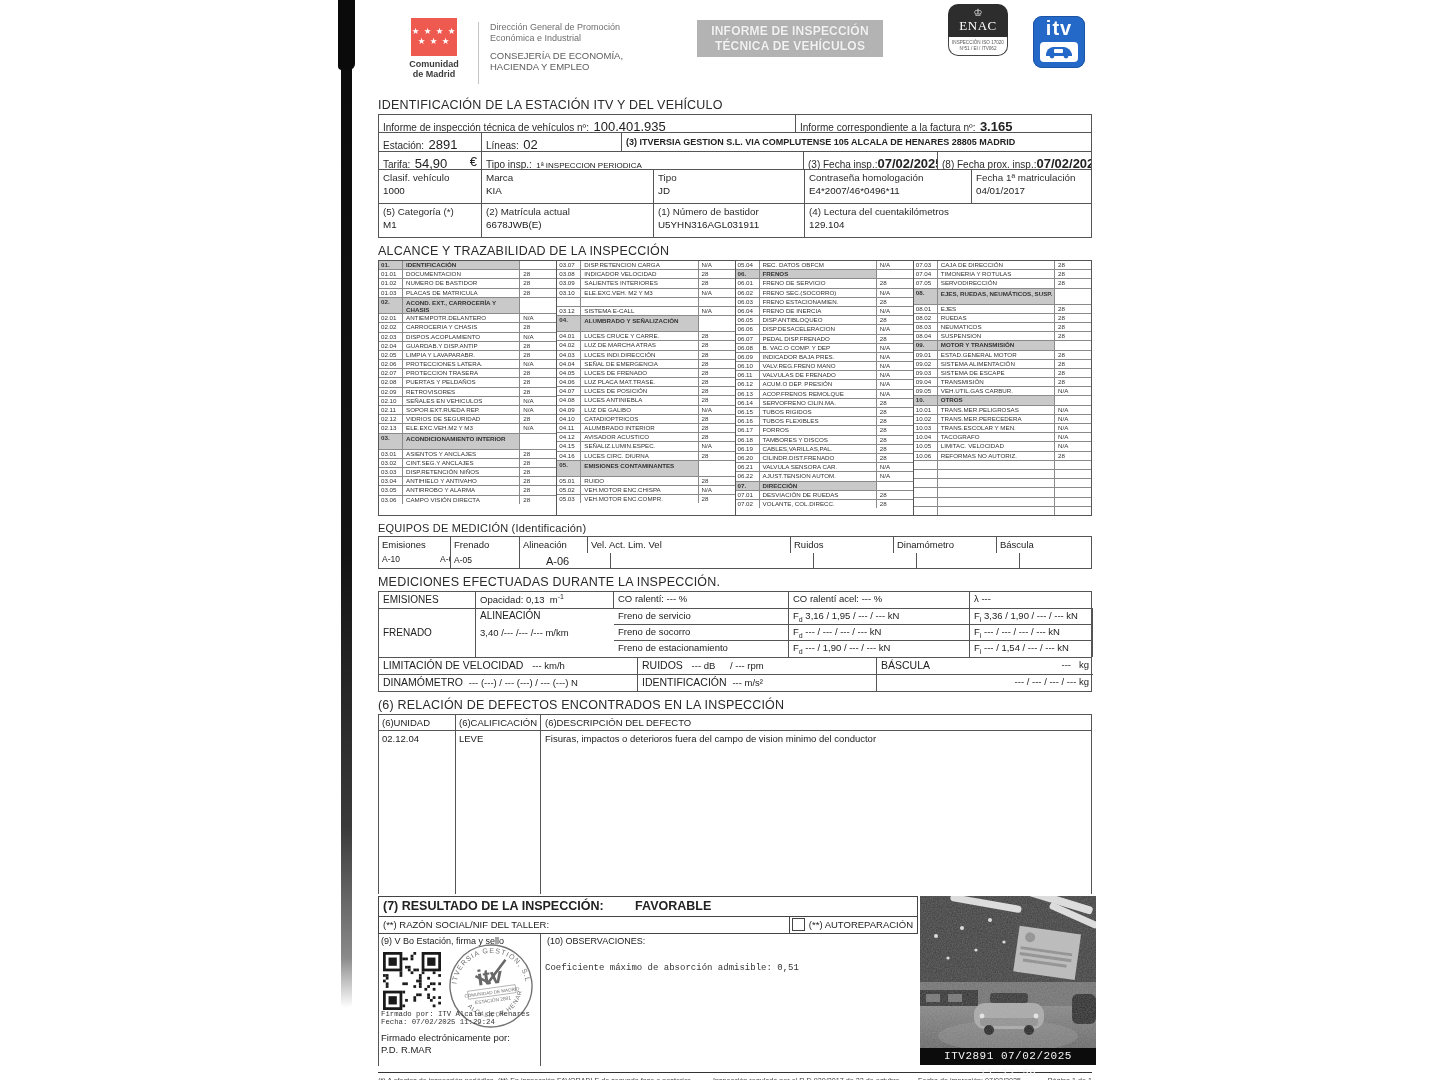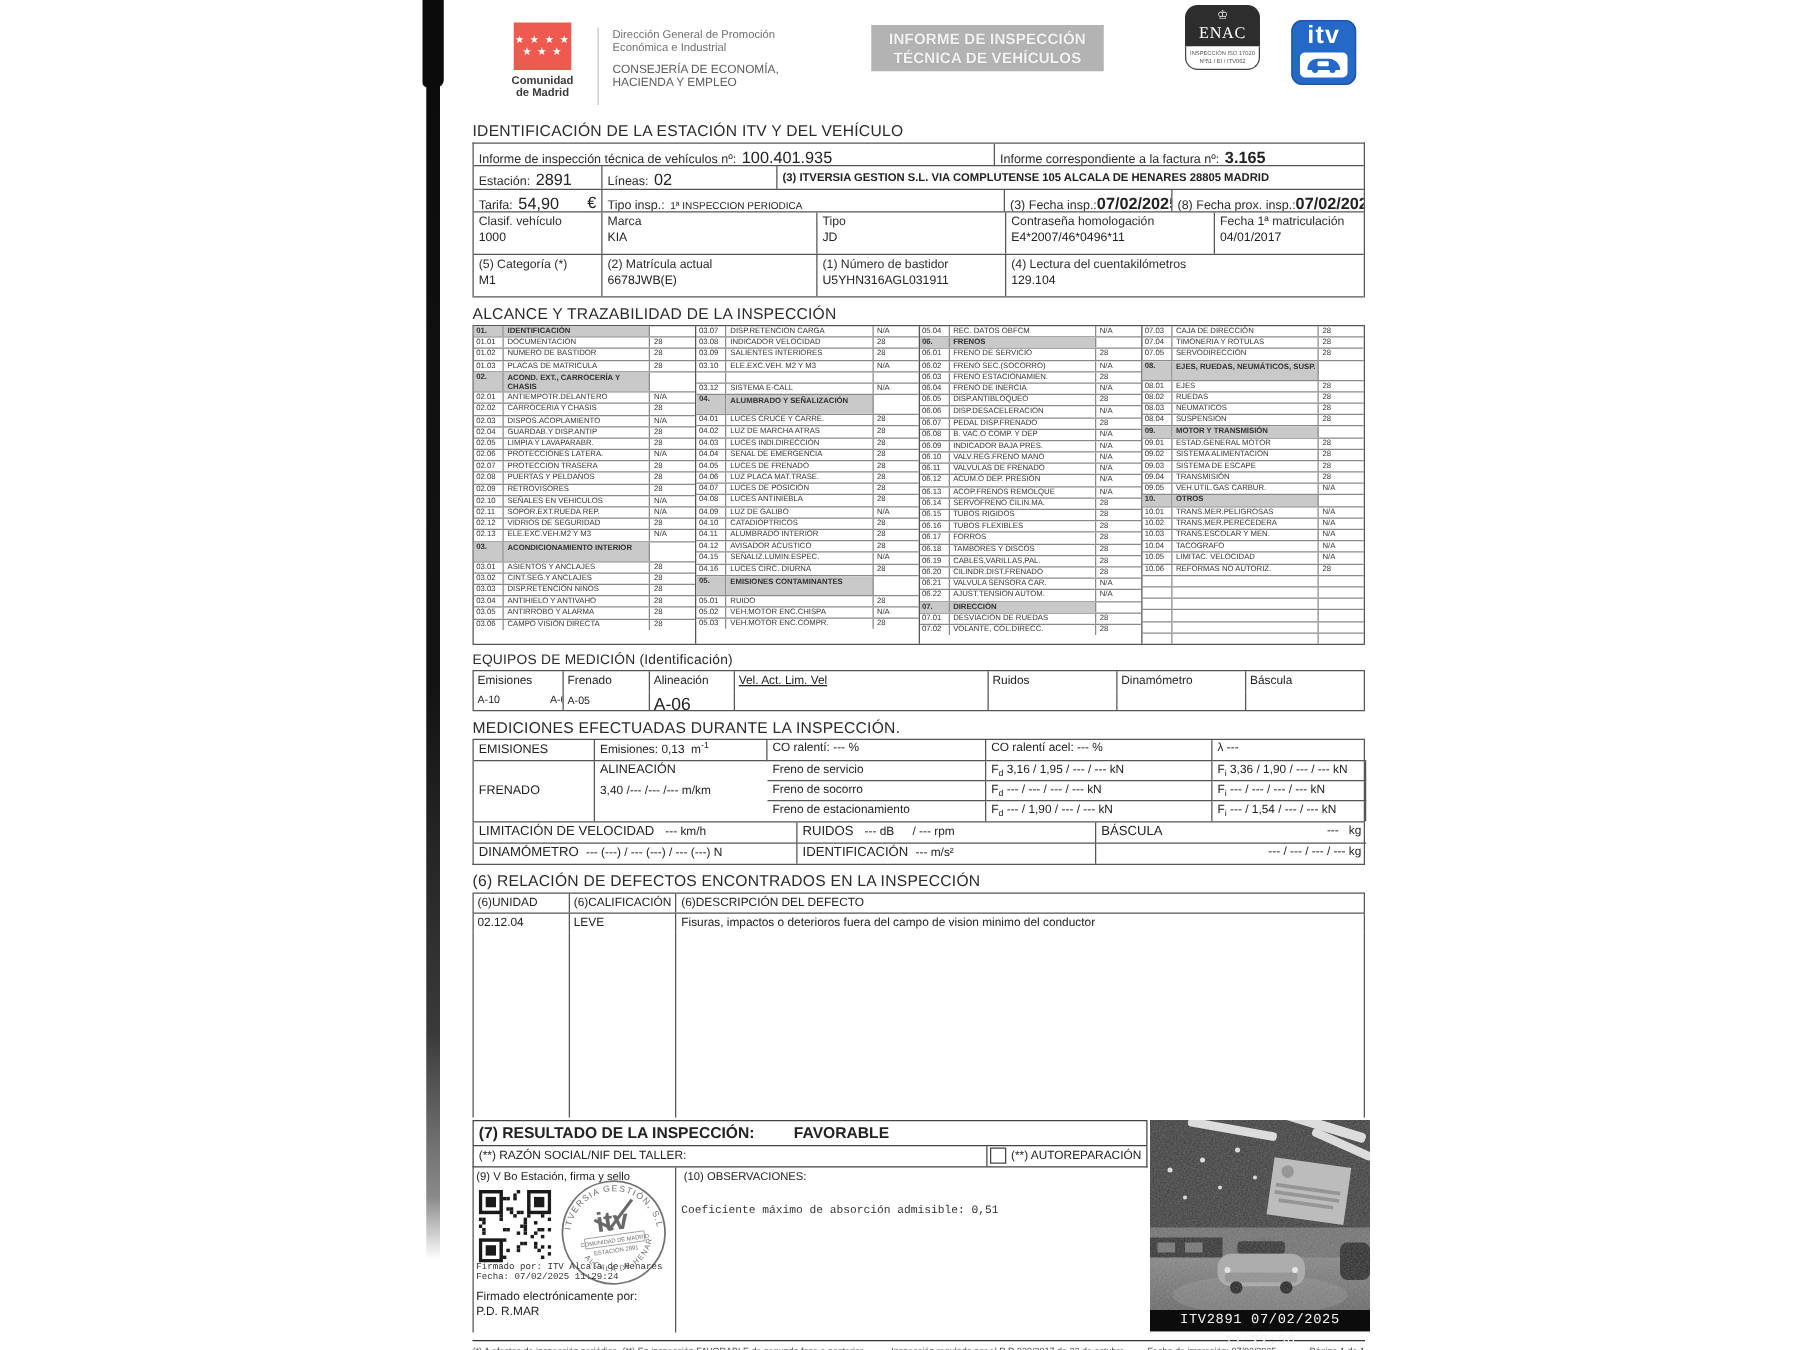--- a/index.html
+++ b/index.html
@@ -783,44 +783,44 @@
           </div>
         </div>
       </div>
 
   <div class="sec-title small">EQUIPOS DE MEDICIÓN (Identificación)</div>
   <div class="eq-table">
     <div class="eq-row" style="height:16px;">
       <div class="eq-cell" style="width:72px;">Emisiones</div>
       <div class="eq-cell" style="width:69px;">Frenado</div>
       <div class="eq-cell" style="width:68px;">Alineación</div>
-      <div class="eq-cell" style="width:203px;text-decoration:underline;">Vel. Act. Lim. Vel</div>
+      <div class="eq-cell" style="width:203px;">Vel. Act. Lim. Vel</div>
       <div class="eq-cell" style="width:103px;">Ruidos</div>
       <div class="eq-cell" style="width:103px;">Dinamómetro</div>
       <div class="eq-cell" style="flex:1;">Báscula</div>
     </div>
     <div class="eq-row" style="height:15px;">
       <div class="eq-cell eq-vals" style="width:72px;">
         <span>A-10</span>
         <span>A-64/02</span>
       </div>
       <div class="eq-cell" style="width:69px;font-size:8.5px;">A-05</div>
-      <div class="eq-cell" style="width:68px;font-size:14px;">A-06</div>
+      <div class="eq-cell" style="width:68px;font-size:11px;margin-left:23px;">A-06</div>
       <div class="eq-cell" style="width:203px;"></div>
       <div class="eq-cell" style="width:103px;"></div>
       <div class="eq-cell" style="width:103px;"></div>
       <div class="eq-cell" style="flex:1;"></div>
     </div>
   </div>
 
   <div class="sec-title">MEDICIONES EFECTUADAS DURANTE LA INSPECCIÓN.</div>
   <div class="me-grid">
     <div class="me-cell me-label">EMISIONES</div>
     <div class="me-cell">
-      <span>Emisiones:</span>&nbsp;<span>0,13</span>&nbsp;&nbsp;<span>m</span><sup>-1</sup>
+      <span>Opacidad:</span>&nbsp;<span>0,13</span>&nbsp;&nbsp;<span>m</span><sup>-1</sup>
     </div>
     <div class="me-cell">CO ralentí: --- %</div>
     <div class="me-cell">CO ralentí acel: --- %</div>
     <div class="me-cell me-noborder-r">λ   ---</div>
 
     <div class="me-cell me-label" style="grid-row:2/5;border-bottom:none;align-items:center;">FRENADO</div>
     <div class="me-cell">Freno de servicio</div>
     <div class="me-cell"><span>F</span><sub>d</sub>&nbsp;<span>3,16 / 1,95 / --- / --- kN</span></div>
     <div class="me-cell"><span>F</span><sub>i</sub>&nbsp;<span>3,36 / 1,90 / --- / --- kN</span></div>
     <div class="me-cell me-noborder-r" style="grid-row:2/5;border-bottom:none;white-space:normal;">

